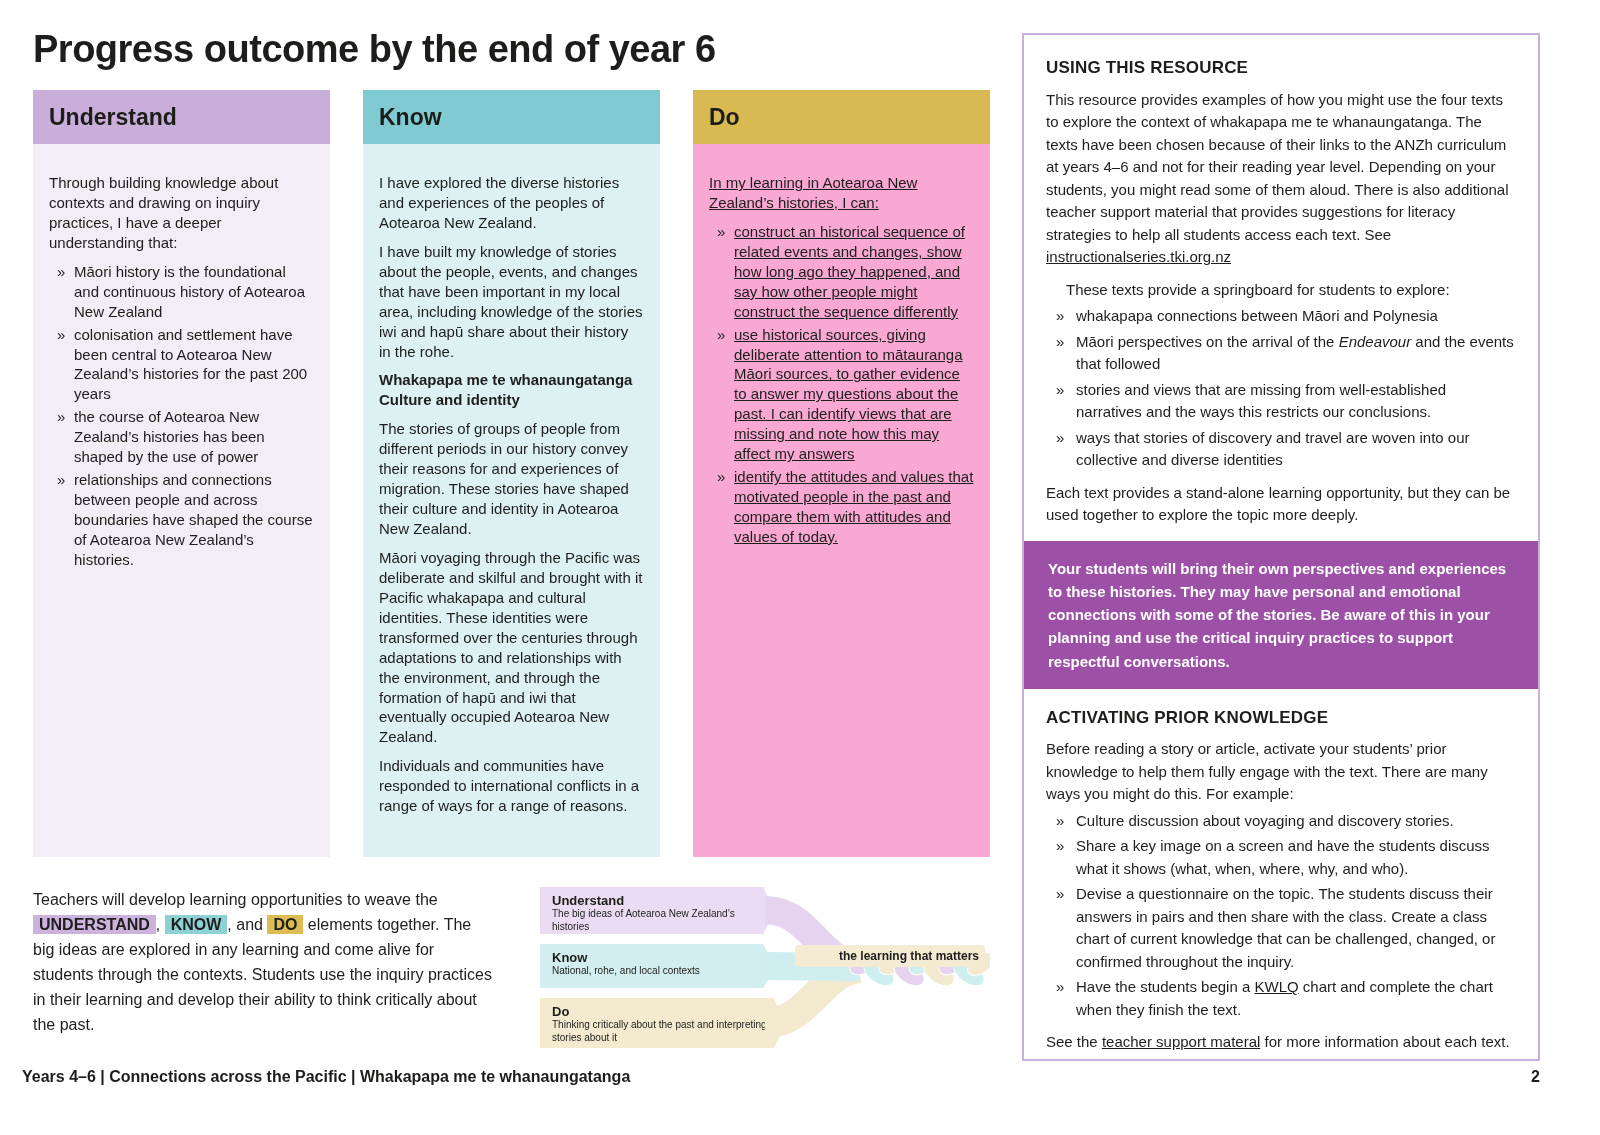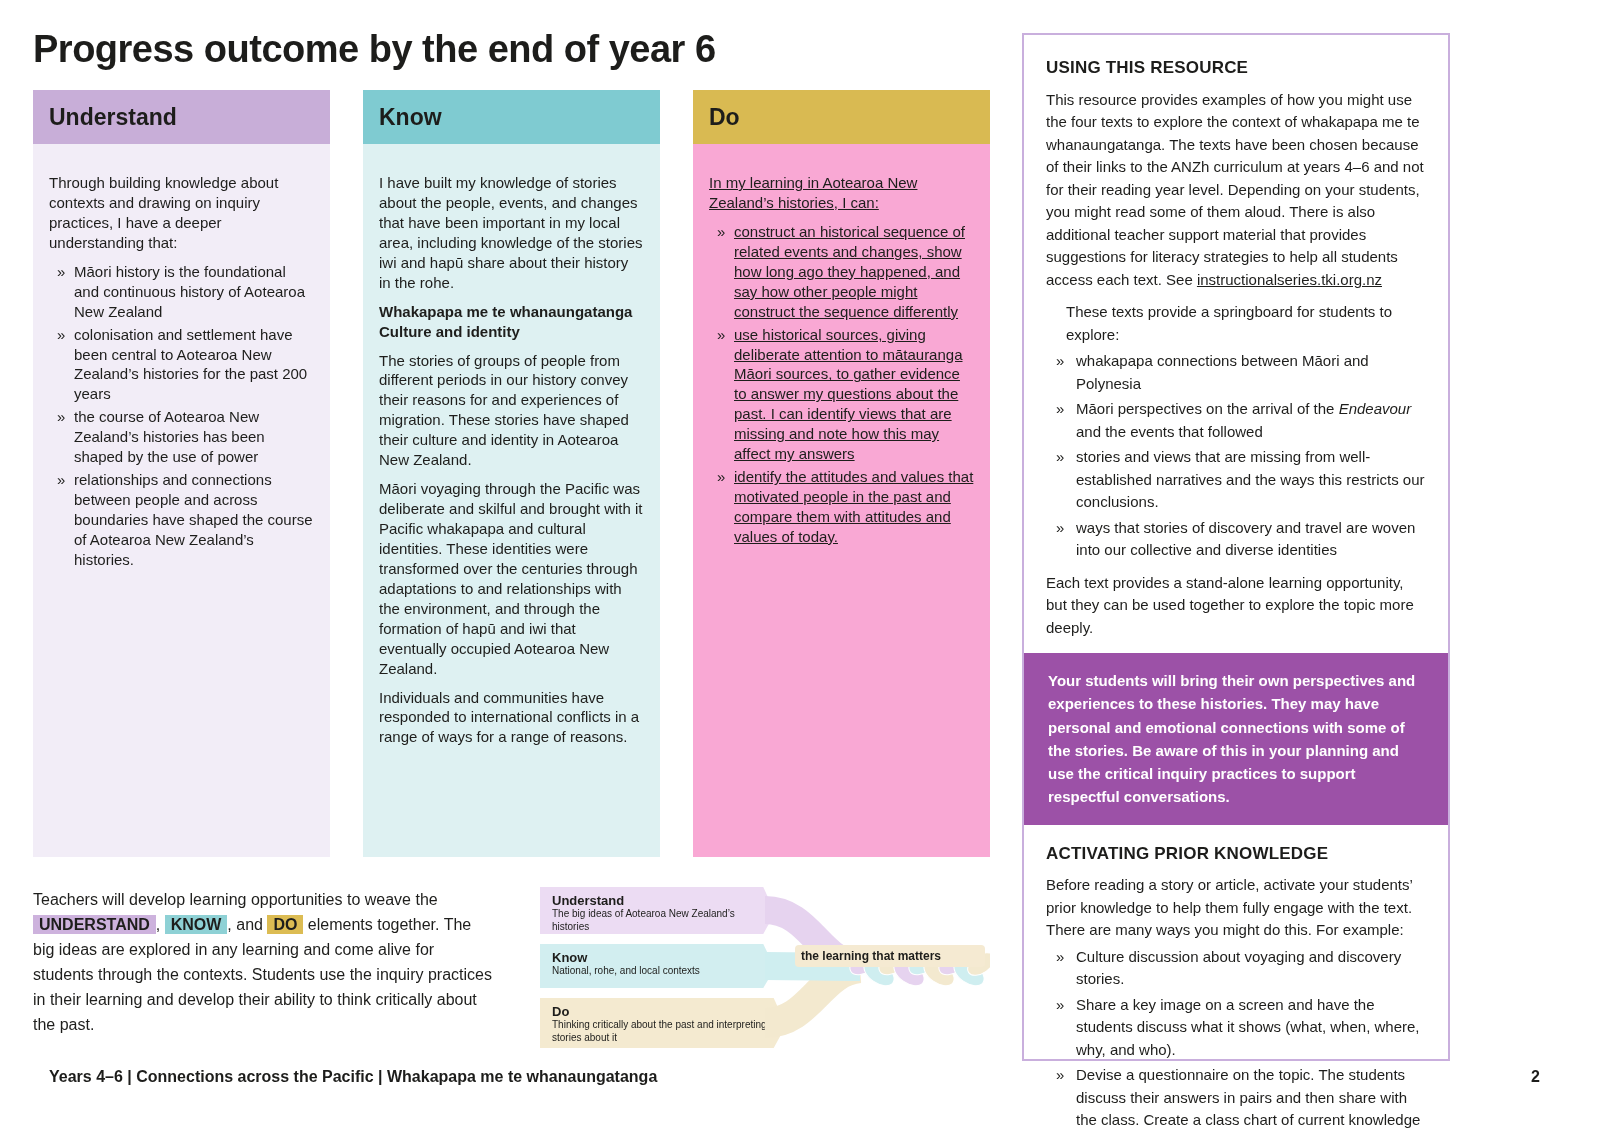--- a/index.html
+++ b/index.html
@@ -82,31 +82,31 @@
   .ribbon-u { left: 0; top: 2px; width: 235px; height: 47px; background: #ecdcf3; }
   .ribbon-k { left: 0; top: 59px; width: 235px; height: 44px; background: #d2eef0; }
   .ribbon-d { left: 0; top: 113px; width: 246px; height: 50px; background: #f4ead0; }
   .braid-svg { position: absolute; left: 225px; top: 0; width: 225px; height: 165px; }
   .motto {
     position: absolute;
     left: 255px; top: 60px; width: 190px;
     background: #f5ead2;
     border-radius: 4px;
     padding: 4px 6px;
-    text-align: left;
+    text-align: right;
     font-weight: bold;
     font-size: 12px;
     color: #1d1d1b;
   }
 
   
   .sidebar {
     position: absolute;
     left: 1022px; top: 33px;
-    width: 428px; height: 1028px;
+    width: 518px; height: 1028px;
     border: 2px solid #c9afdd;
     background: #ffffff;
     padding: 20px 22px 0;
     font-size: 15px;
     line-height: 1.5;
   }
   .sidebar h2 {
     font-size: 17px;
     font-weight: bold;
     letter-spacing: 0.2px;
@@ -123,21 +123,21 @@
     color: #ffffff;
     font-weight: bold;
     line-height: 1.55;
     padding: 16px 24px;
     margin: 14px -22px 16px;
   }
 
   
   .footer-left {
     position: absolute;
-    left: 49px; top: 1068px;
+    left: 22px; top: 1068px;
     font-size: 16px;
     font-weight: bold;
     color: #1d1d1b;
   }
   .footer-page {
     position: absolute;
     right: 60px; top: 1068px;
     font-size: 16px;
     font-weight: bold;
     color: #1d1d1b;
@@ -161,20 +161,21 @@
           <li>colonisation and settlement have been central to Aotearoa New Zealand’s histories for the past 200 years</li>
           <li>the course of Aotearoa New Zealand’s histories has been shaped by the use of power</li>
           <li>relationships and connections between people and across boundaries have shaped the course of Aotearoa New Zealand’s histories.</li>
         </ul>
       </div>
     </section>
 
     <section class="col col-know">
       <header class="col-header">Know</header>
       <div class="col-body">
+        <p>I have explored the diverse histories and experiences of the peoples of Aotearoa New Zealand.</p>
         <p>I have built my knowledge of stories about the people, events, and changes that have been important in my local area, including knowledge of the stories iwi and hapū share about their history in the rohe.</p>
         <p class="know-subhead">
             <span class="block">Whakapapa me te whanaungatanga</span>
             <span class="block">Culture and identity</span>
           </p>
         <p>The stories of groups of people from different periods in our history convey their reasons for and experiences of migration. These stories have shaped their culture and identity in Aotearoa New Zealand.</p>
         <p>Māori voyaging through the Pacific was deliberate and skilful and brought with it Pacific whakapapa and cultural identities. These identities were transformed over the centuries through adaptations to and relationships with the environment, and through the formation of hapū and iwi that eventually occupied Aotearoa New Zealand.</p>
         <p>Individuals and communities have responded to international conflicts in a range of ways for a range of reasons.</p>
       </div>
     </section>

